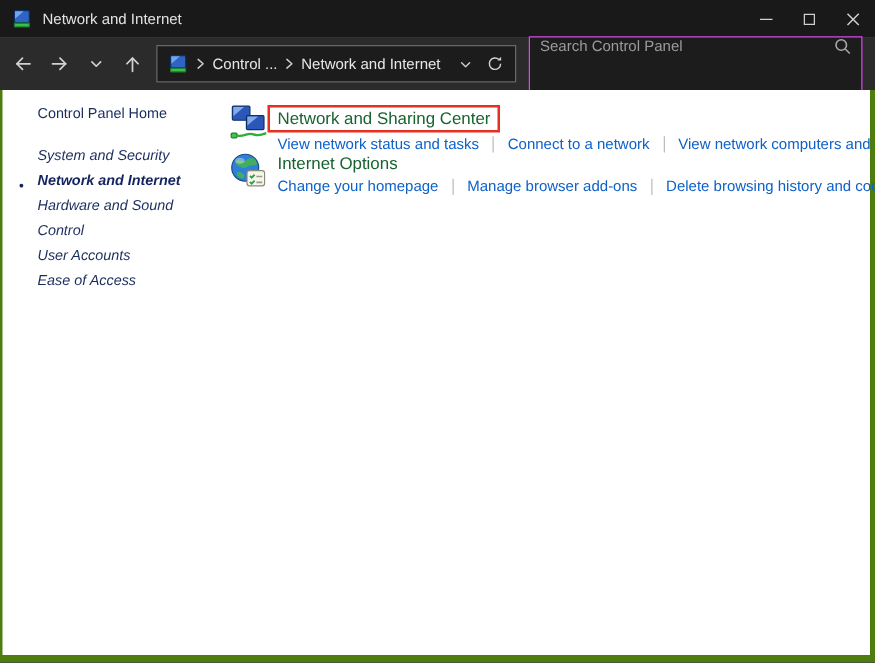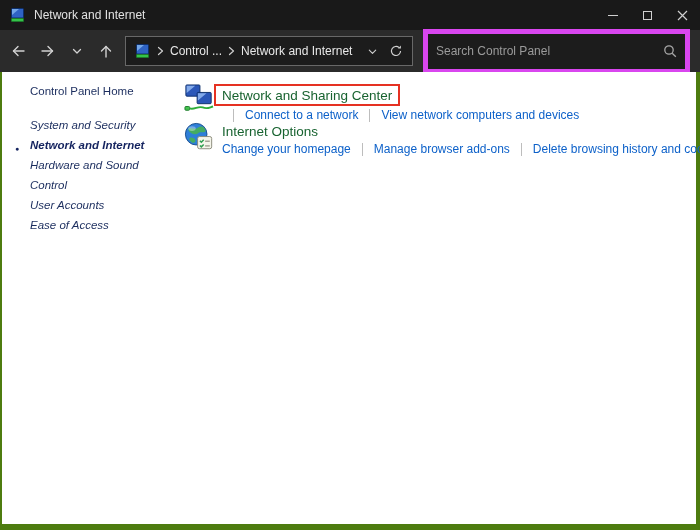--- a/index.html
+++ b/index.html
@@ -16,21 +16,21 @@
   .glyph-max { width:9px; height:9px; border:1px solid #cfcfcf; display:block; }
 
   
   .toolbar { position:absolute; top:30px; left:0; right:0; height:42px; background:#2b2b2b; display:flex; align-items:center; padding:0 10px 0 4px; }
   .nav-btn { width:29px; height:30px; display:flex; align-items:center; justify-content:center; flex:0 0 auto; }
   .address-bar { width:288px; height:30px; margin-left:5px; border:1px solid #686868; background:#1c1c1c; display:flex; align-items:center; padding:0 4px 0 7px; flex:0 0 auto; }
   .crumb-sep { display:flex; align-items:center; margin:0 6px; }
   .crumb { font-size:12px; color:#e8e8e8; white-space:nowrap; cursor:default; }
   .addr-spacer { flex:1; }
   .addr-btn { width:24px; height:26px; display:flex; align-items:center; justify-content:center; }
-  .search-box { flex:1; height:45px; margin-left:10px; border:5px solid #d946ef; background:#1c1c1c; display:flex; align-items:center; padding:0 8px; }
+  .search-box { flex:1; height:45px; margin-left:10px; border:1px solid #d946ef; background:#1c1c1c; display:flex; align-items:flex-start; padding:0 8px; }
   .search-input { flex:1; background:transparent; border:none; outline:none; font-size:12px; color:#cfcfcf; font-family:"Liberation Sans", sans-serif; }
   .search-input::placeholder { color:#9b9b9b; opacity:1; }
 
   
   .content { position:absolute; top:72px; left:2px; right:4px; bottom:6px; background:#ffffff; }
 
   
   .sidebar { position:absolute; top:0; left:0; width:180px; }
   .sidebar-home { display:block; margin:13px 0 0 28px; font-size:11.5px; color:#1b2d5e; cursor:pointer; }
   .sidebar-list { list-style:none; margin-top:22px; }
@@ -170,20 +170,21 @@
           <rect x="1" y="24" width="5" height="4" rx="1" fill="#45c24f" stroke="#1d7a2c"></rect>
           <path d="M6 26c5 2 9-3 14-1s7 0 11-1" fill="none" stroke="#2fae3a" stroke-width="2"></path>
         </svg>
         <div class="section-body">
           <div class="heading-row">
             <span class="heading-wrap highlighted">
               <span class="section-title">Network and Sharing Center</span>
             </span>
           </div>
           <div class="links-row">
+            <span class="task-link">View network status and tasks</span>
             <span class="sep"></span>
             <span class="task-link">Connect to a network</span>
             <span class="sep"></span>
             <span class="task-link">View network computers and devices</span>
           </div>
         </div>
       </div>
 
       <div class="section">
         <svg class="section-icon" viewBox="0 0 32 32">

